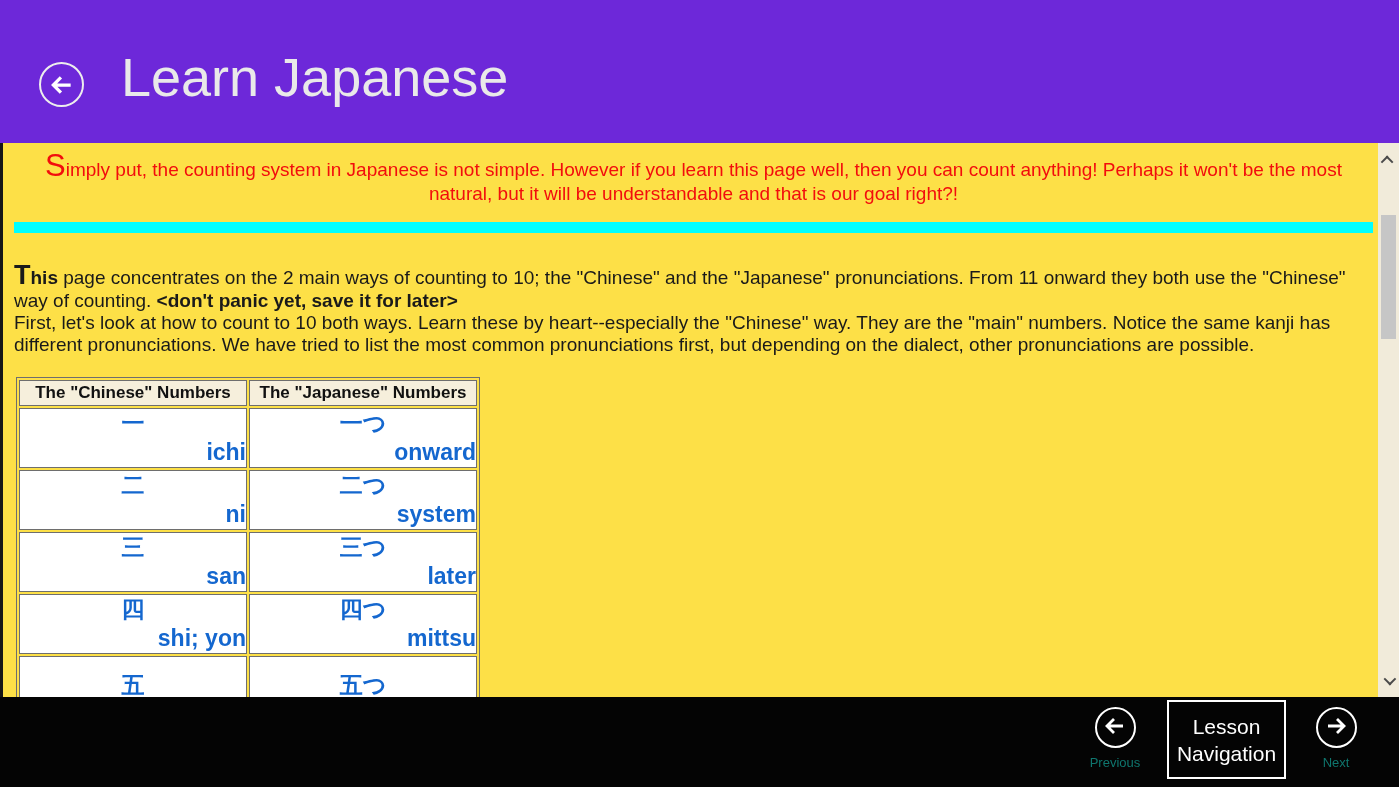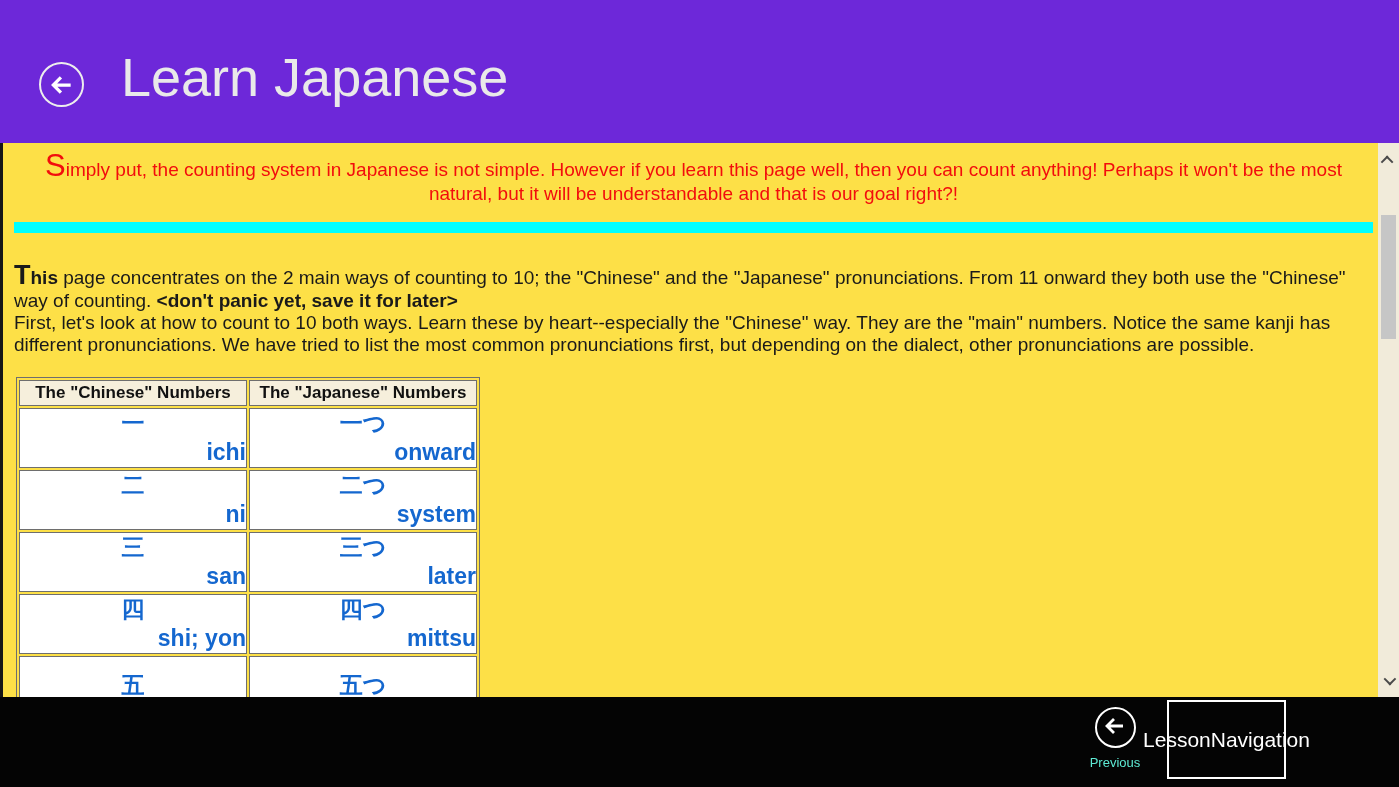--- a/index.html
+++ b/index.html
@@ -95,26 +95,26 @@
     display:flex; flex-direction:column; align-items:center;
     cursor:pointer;
   }
   .circle-btn-group.prev { left:1080px; }
   .circle-btn-group.next { left:1301px; }
   .circle-btn {
     width:41px; height:41px; border:2.5px solid #ffffff; border-radius:50%;
     display:flex; align-items:center; justify-content:center;
   }
   .circle-label {
-    margin-top:7px; font-size:13px; color:#5eead4; white-space:nowrap;
+    margin-top:7px; font-size:13px; color:#0f766e; white-space:nowrap;
   }
   .lesson-nav-btn {
     position:absolute; left:1167px; top:3px; width:119px; height:79px;
     border:2.5px solid #ffffff; color:#ffffff;
-    display:flex; flex-direction:row; align-items:center; justify-content:center;
+    display:flex; flex-direction:column; align-items:center; justify-content:center;
     font-size:21px; font-weight:300; line-height:27px; cursor:pointer;
     background:transparent; text-align:center;
   }
 </style>
 </head>
 <body>
 
 <div id="app">
 
   <div class="header">
@@ -219,15 +219,25 @@
         </span>
       </div>
       <div class="circle-label">Previous</div>
     </div>
 
     <div class="lesson-nav-btn">
       <span>Lesson</span>
       <span>Navigation</span>
     </div>
 
+    <div class="circle-btn-group next">
+      <div class="circle-btn">
+        <span>
+          <svg width="24" height="24" viewBox="0 0 24 24">
+            <path d="M13 5 L20 12 L13 19 M19.5 12 H4" stroke="#ffffff" stroke-width="2.8" fill="none"></path>
+          </svg>
+        </span>
+      </div>
+      <div class="circle-label">Next</div>
+    </div>
   </div>
 
 </div>
 
 </body></html>

